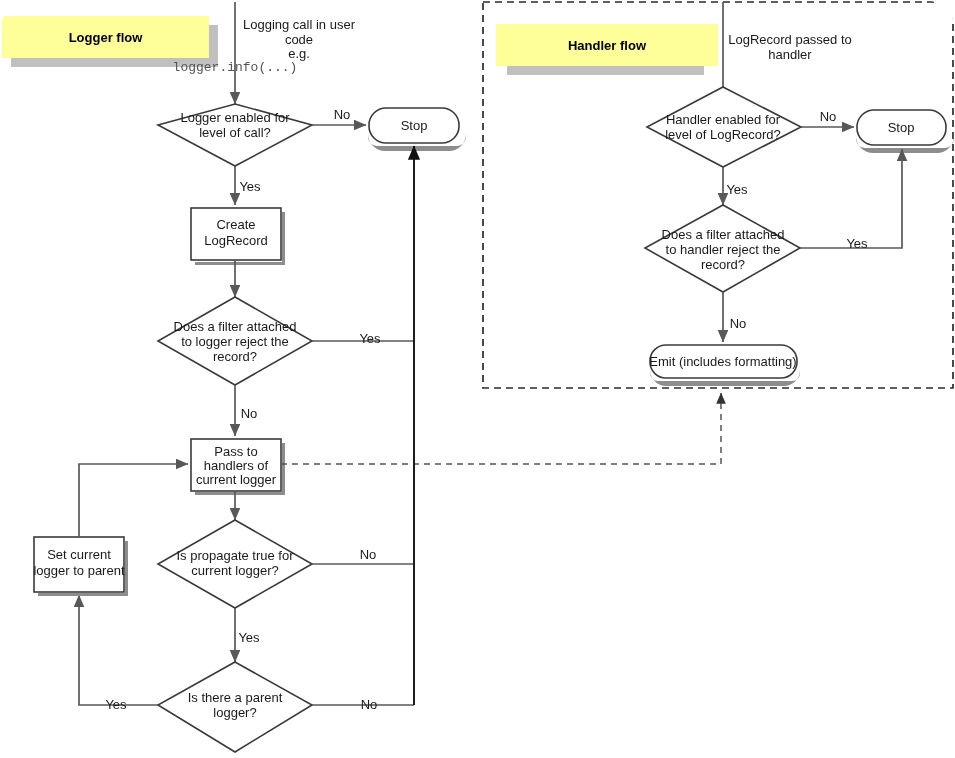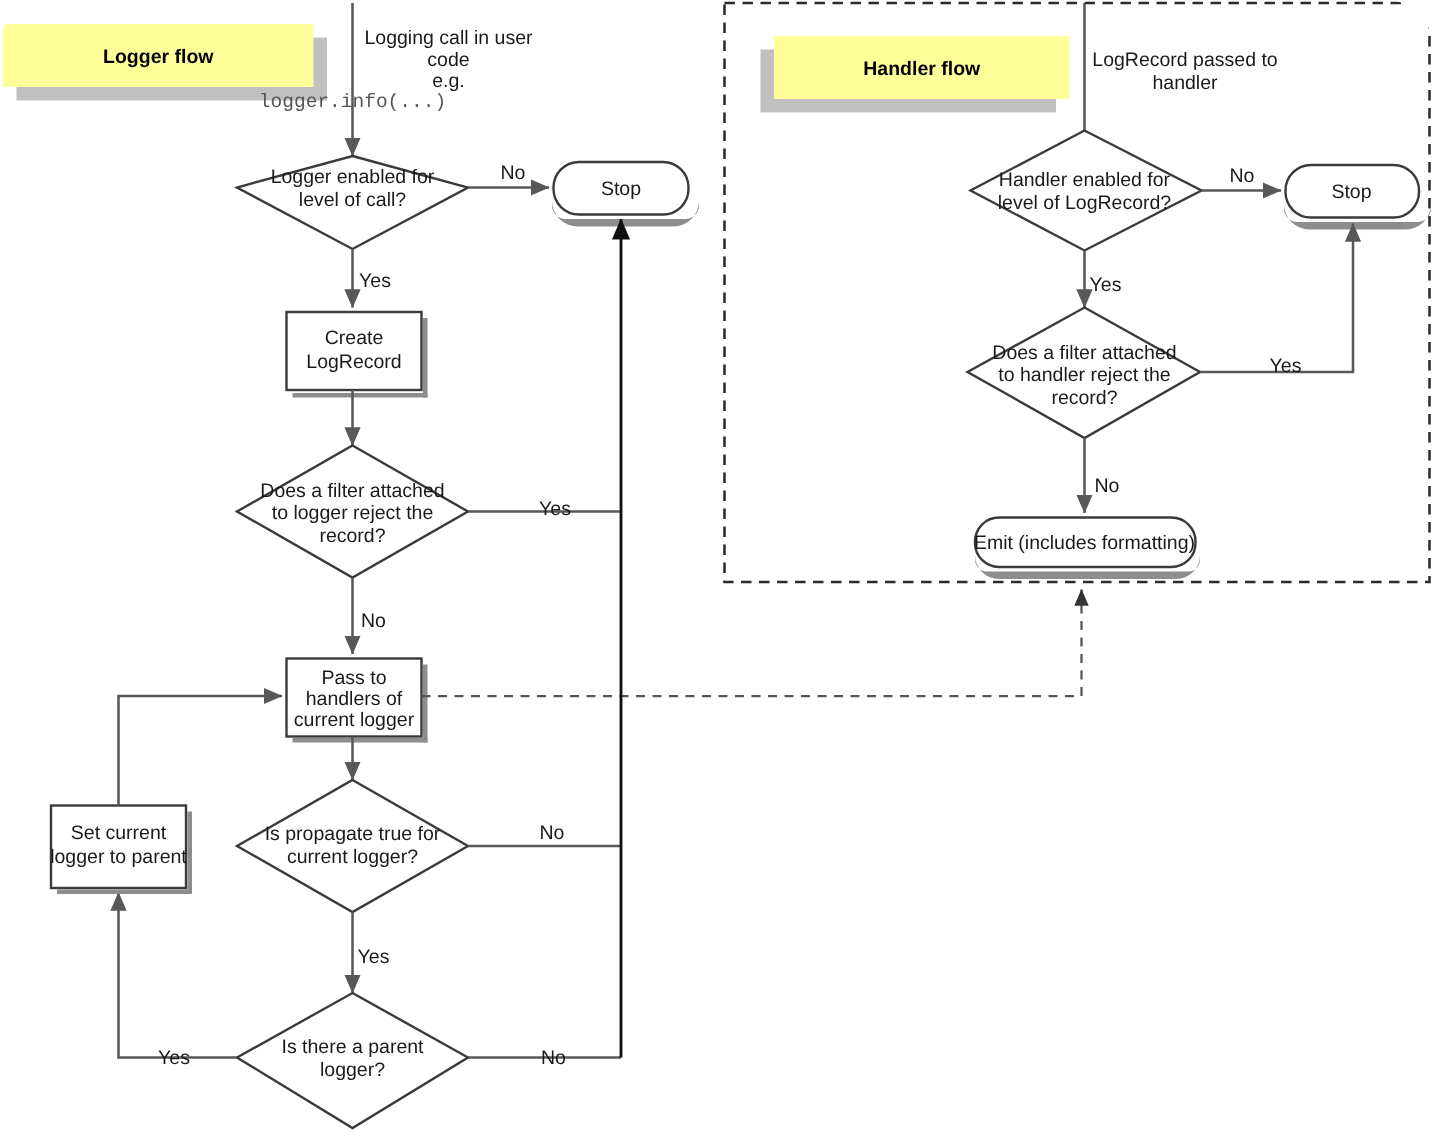--- a/index.html
+++ b/index.html
@@ -88,21 +88,21 @@
 <body>
 
 <div id="page">
 
   <div class="banner-shadow" style="left:11px; top:25px; width:207px; height:42px;"></div>
   <div class="banner" style="left:2px; top:16px; width:207px; height:42px;">
     <span>Logger flow</span>
   </div>
 
   <div class="banner-shadow" style="left:507px; top:33px; width:197px; height:42px;"></div>
-  <div class="banner" style="left:496px; top:24px; width:197px; height:42px;margin-left:20px;">
+  <div class="banner" style="left:496px; top:24px; width:222px; height:42px;">
     <span>Handler flow</span>
   </div>
 
   <svg class="flow" viewBox="0 0 955 758">
     <defs>
       <marker id="arrow" markerWidth="9" markerHeight="9" refX="7.2" refY="3.2" orient="auto" markerUnits="strokeWidth">
         <path d="M0,0 L7.4,3.2 L0,6.4 z" fill="#585858"></path>
       </marker>
       <marker id="arrowdark" markerWidth="9" markerHeight="9" refX="7.2" refY="3.2" orient="auto" markerUnits="strokeWidth">
         <path d="M0,0 L7.4,3.2 L0,6.4 z" fill="#111111"></path>

